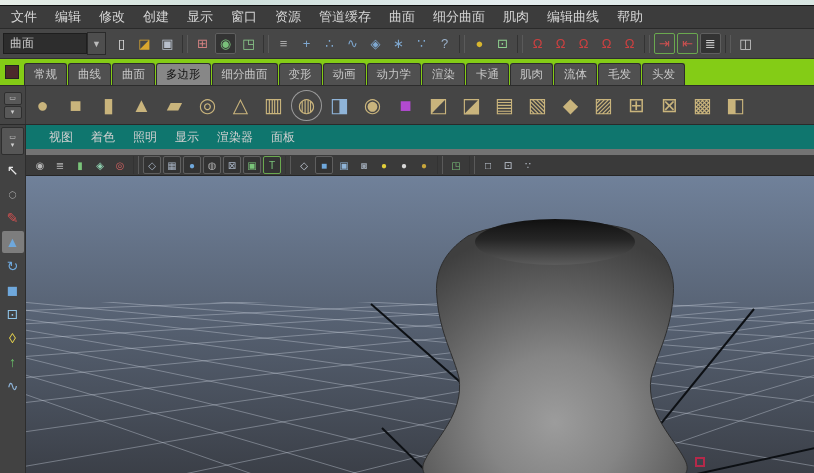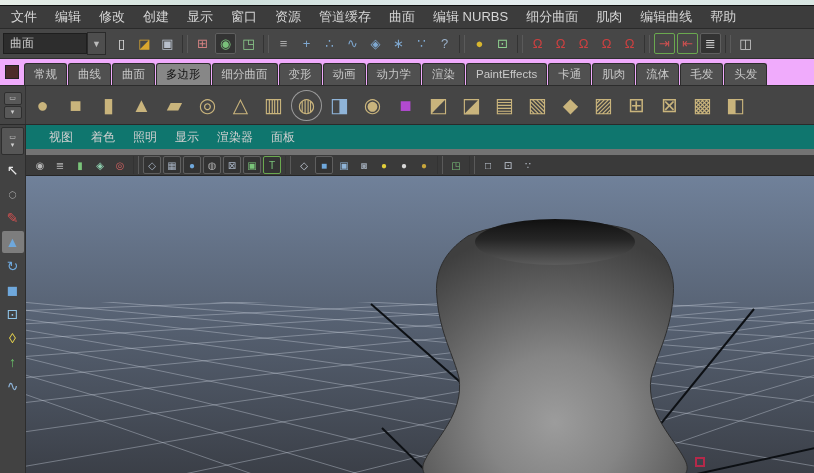--- a/index.html
+++ b/index.html
@@ -16,21 +16,21 @@
   .menuset{width:76px;height:19px;background:#2d2d2d;border:1px solid #1e1e1e;color:#cccccc;
            font-size:12px;display:flex;align-items:center;padding-left:6px;}
   .menuset-arrow{width:17px;height:21px;background:#4e4e4e;border:1px solid #2a2a2a;color:#bbb;font-size:9px;
            display:flex;align-items:center;justify-content:center;margin-right:4px;}
   .icon{width:19px;height:19px;margin:0 1px;display:flex;align-items:center;justify-content:center;
         font-size:13px;border-radius:2px;border:1px solid transparent;flex:0 0 auto;}
   .icon.active{background:#333333;border-color:#5f5f5f;}
   .icon.bordered{border-width:1px;border-style:solid;}
   .sep{width:4px;height:18px;margin:0 3px;border-left:1px solid #333;border-right:1px solid #5a5a5a;flex:0 0 auto;}
   
-  .shelftabs{height:26px;background:#f0abfc;display:flex;align-items:flex-end;border-bottom:1px solid #2c2c2c;}
+  .shelftabs{height:26px;background:#84cc16;display:flex;align-items:flex-end;border-bottom:1px solid #2c2c2c;}
   .tabs-left{width:24px;height:100%;display:flex;align-items:center;justify-content:center;}
   .tabs-left .mini{width:12px;height:12px;background:#4c2b2b;border:1px solid #222;}
   .tab{height:21px;line-height:21px;padding:0 9px;margin-right:1px;background:#505050;color:#c9c9c9;
        font-size:11.5px;border:1px solid #2c2c2c;border-bottom:none;border-radius:3px 3px 0 0;white-space:nowrap;}
   .tab.active{background:#878787;color:#111;}
   
   .shelf{height:38px;background:#454545;display:flex;align-items:center;border-bottom:1px solid #2a2a2a;overflow:hidden;}
   .shelf-selector{width:25px;height:100%;display:flex;flex-direction:column;align-items:center;justify-content:center;gap:1px;border-right:1px solid #333;}
   .shelf-selector .mini{width:16px;height:11px;background:#585858;border:1px solid #2e2e2e;color:#ccc;font-size:7px;
         display:flex;align-items:center;justify-content:center;border-radius:2px;}
@@ -63,21 +63,20 @@
 
   <span class="menu-item">文件</span>
       <span class="menu-item">编辑</span>
       <span class="menu-item">修改</span>
       <span class="menu-item">创建</span>
       <span class="menu-item">显示</span>
       <span class="menu-item">窗口</span>
       <span class="menu-item">资源</span>
       <span class="menu-item">管道缓存</span>
       <span class="menu-item">曲面</span>
-      <span class="menu-item">编辑 NURBS</span>
       <span class="menu-item">细分曲面</span>
       <span class="menu-item">肌肉</span>
       <span class="menu-item">编辑曲线</span>
       <span class="menu-item">帮助</span>
     </div>
 
   <div class="statusline">
     <div class="menuset">
       <span>曲面</span>
     </div>
@@ -126,21 +125,20 @@
 
     <div class="tab">常规</div>
         <div class="tab">曲线</div>
         <div class="tab">曲面</div>
         <div class="tab active">多边形</div>
         <div class="tab">细分曲面</div>
         <div class="tab">变形</div>
         <div class="tab">动画</div>
         <div class="tab">动力学</div>
         <div class="tab">渲染</div>
-        <div class="tab">PaintEffects</div>
         <div class="tab">卡通</div>
         <div class="tab">肌肉</div>
         <div class="tab">流体</div>
         <div class="tab">毛发</div>
         <div class="tab">头发</div>
       </div>
   </div>
 
   <div class="shelf">
     <div class="shelf-selector">

